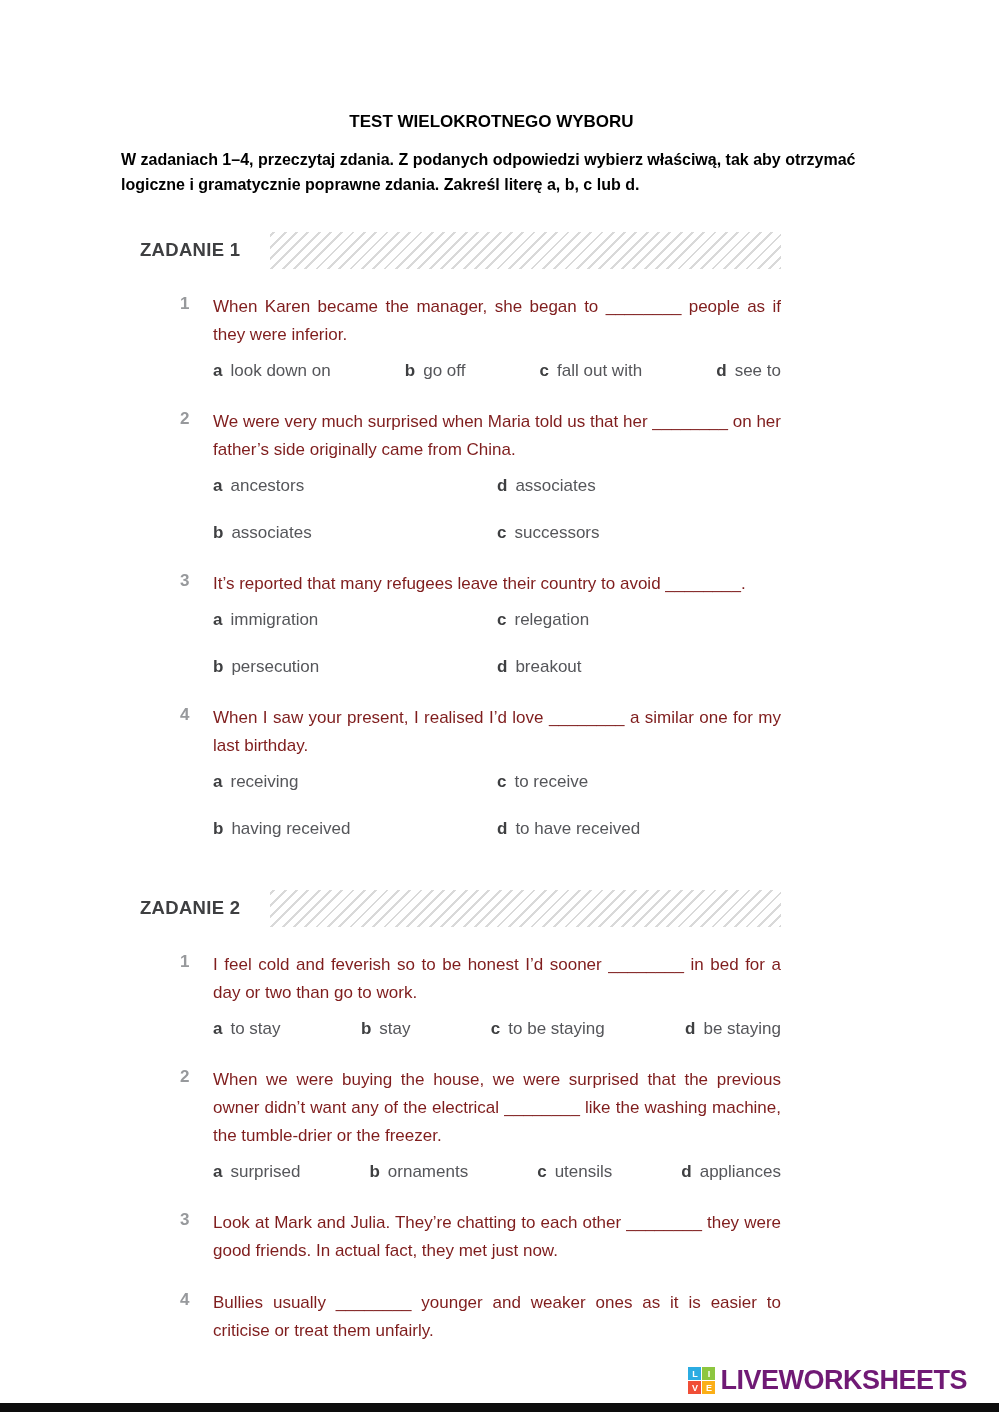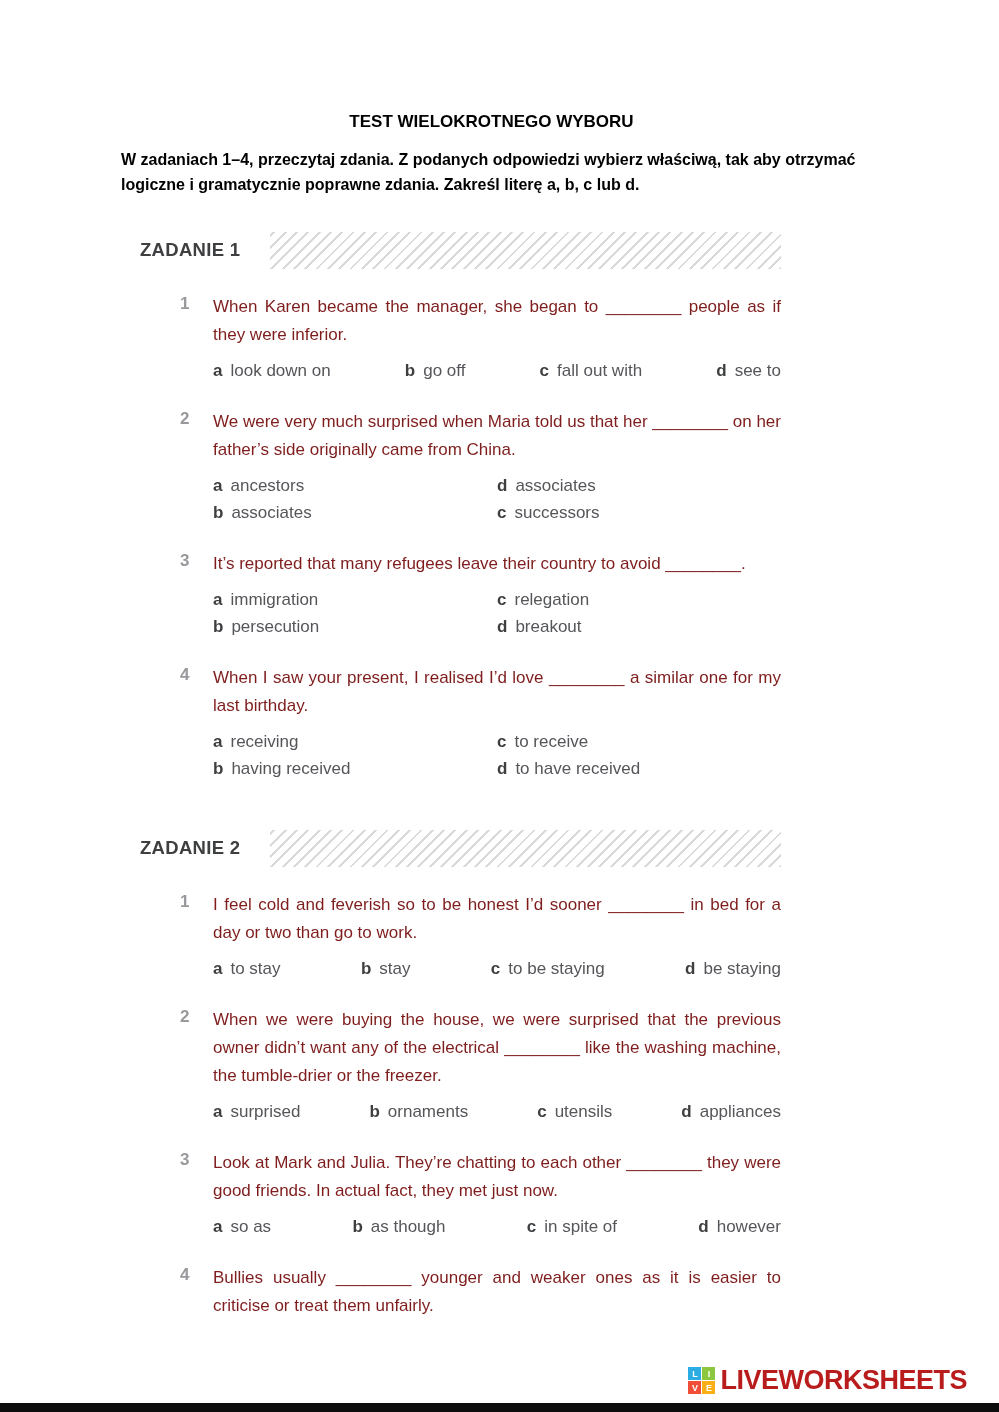--- a/index.html
+++ b/index.html
@@ -66,21 +66,21 @@
     color: #7f1d1d;
     text-align: justify;
   }
   .options { margin-top: 8px; font-size: 17px; line-height: 27px; color: #55565a; }
   .options-row { display: flex; justify-content: space-between; }
   .options-grid {
     display: grid;
     grid-auto-flow: column;
     grid-template-rows: repeat(2, auto);
     grid-template-columns: 284px 1fr;
-    row-gap: 0;
+    row-gap: 20px;
   }
   .option { white-space: nowrap; cursor: pointer; }
   .opt-letter { font-weight: bold; color: #3e3f41; margin-right: 8px; }
   .footer-brand {
     position: absolute;
     right: 32px;
     bottom: 16px;
     display: flex;
     align-items: center;
     gap: 5px;
@@ -100,21 +100,21 @@
     font-size: 9px;
     font-weight: bold;
   }
   .logo .sq:nth-child(1) { background: #2bace2; }
   .logo .sq:nth-child(2) { background: #8dc63f; }
   .logo .sq:nth-child(3) { background: #f04e37; }
   .logo .sq:nth-child(4) { background: #fbaf17; }
   .brand-name {
     font-size: 27px;
     font-weight: bold;
-    color: #b91c1c;
+    color: #701a75;
     letter-spacing: -0.5px;
   }
   .bottom-bar {
     position: absolute;
     left: 0;
     bottom: 0;
     width: 100%;
     height: 9px;
     background: #0d0d0d;
   }
@@ -212,26 +212,20 @@
         <span class="option"><b class="opt-letter">c</b><span>utensils</span></span>
         <span class="option"><b class="opt-letter">d</b><span>appliances</span></span>
       </div>
     </div>
   </div>
 
   <div class="question">
     <span class="q-num">3</span>
     <div class="q-body">
       <p class="q-text">Look at Mark and Julia. They’re chatting to each other ________ they were good friends. In actual fact, they met just now.</p>
-      <div class="options options-row">
-        <span class="option"><b class="opt-letter">a</b><span>so as</span></span>
-        <span class="option"><b class="opt-letter">b</b><span>as though</span></span>
-        <span class="option"><b class="opt-letter">c</b><span>in spite of</span></span>
-        <span class="option"><b class="opt-letter">d</b><span>however</span></span>
-      </div>
     </div>
   </div>
 
   <div class="question">
     <span class="q-num">4</span>
     <div class="q-body">
       <p class="q-text">Bullies usually ________ younger and weaker ones as it is easier to criticise or treat them unfairly.</p>
     </div>
   </div>
 

